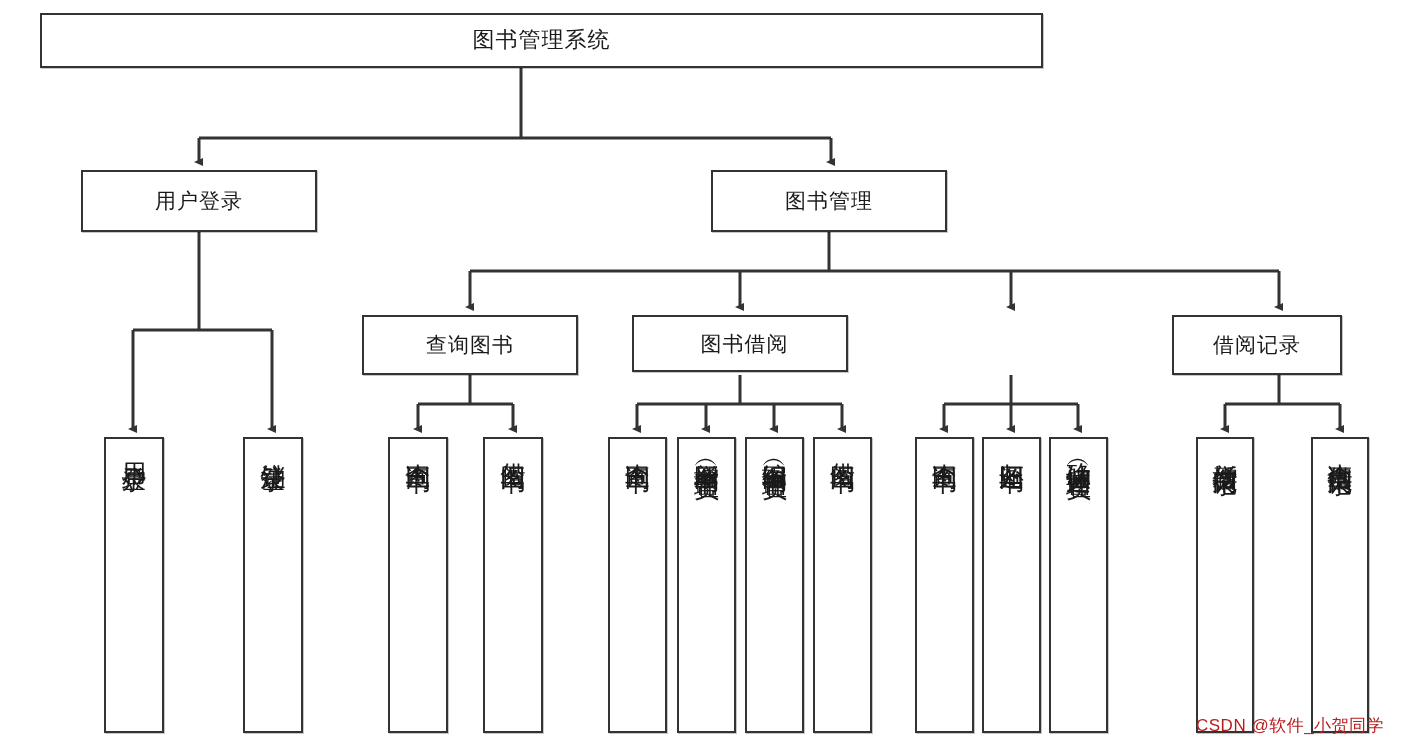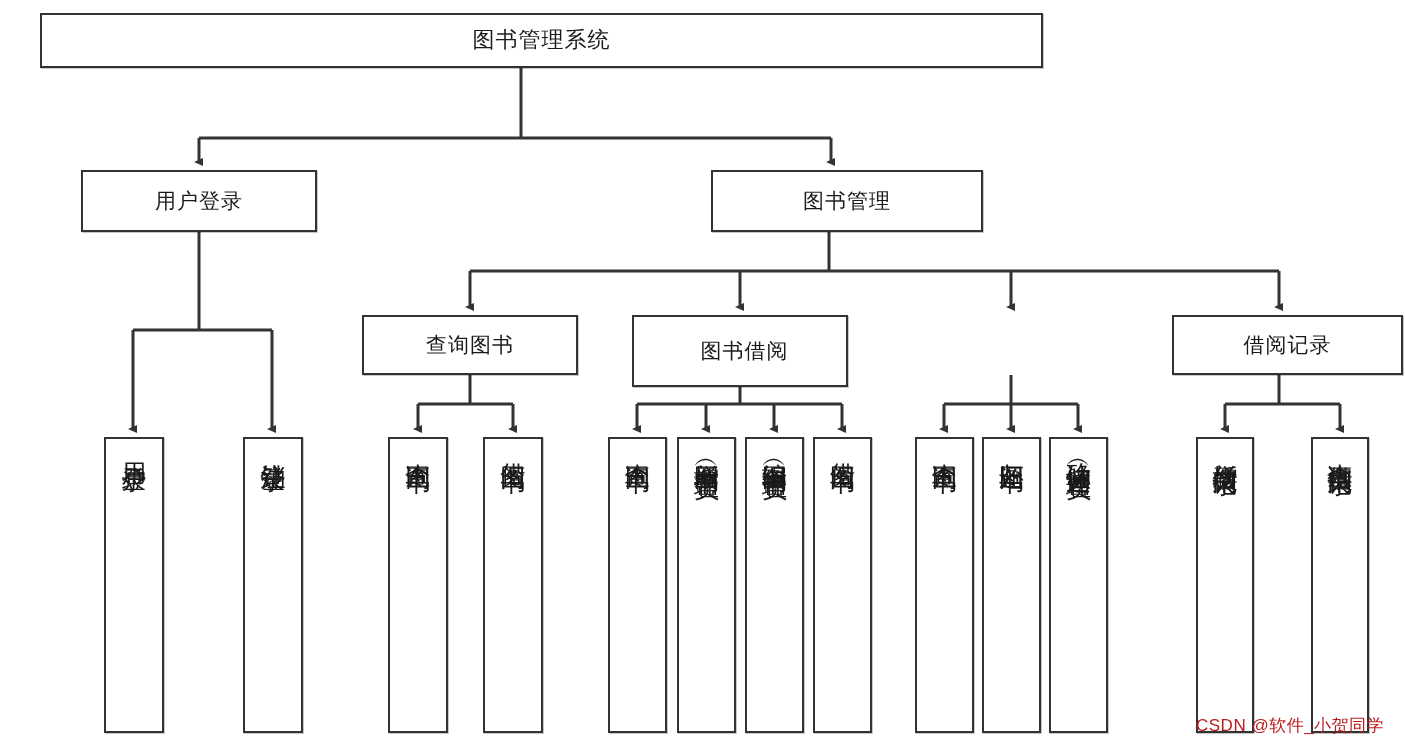--- a/index.html
+++ b/index.html
@@ -124,31 +124,31 @@
     </g>
   </svg>
 
   <div class="node horiz root" id="n-root" style="left: 20px; top: 13px; width: 1003px; height: 55px; margin-left: 20px;">
     <span class="label">图书管理系统</span>
   </div>
 
   <div class="node horiz" id="n-l2-0" style="left: 81px; top: 170px; width: 236px; height: 62px;">
     <span class="label">用户登录</span>
   </div>
-  <div class="node horiz" id="n-l2-1" style="left: 711px; top: 170px; width: 272px; height: 62px;">
+  <div class="node horiz" id="n-l2-1" style="left: 711px; top: 170px; width: 236px; height: 62px;">
     <span class="label">图书管理</span>
   </div>
 
   <div class="node horiz" id="n-l3-0" style="left: 362px; top: 315px; width: 216px; height: 60px;">
     <span class="label">查询图书</span>
   </div>
-  <div class="node horiz" id="n-l3-1" style="left: 632px; top: 315px; width: 216px; height: 72px; padding-left: 9px;">
+  <div class="node horiz" id="n-l3-1" style="left: 632px; top: 315px; width: 216px; height: 57px; padding-left: 9px;">
     <span class="label">图书借阅</span>
   </div>
-  <div class="node horiz" id="n-l3-3" style="left: 1172px; top: 315px; width: 231px; height: 60px;">
+  <div class="node horiz" id="n-l3-3" style="left: 1172px; top: 315px; width: 170px; height: 60px;">
     <span class="label">借阅记录</span>
   </div>
 
   <div class="node vert" id="n-leaf-0" style="left: 104px; top: 437px; width: 60px; height: 296px;">
     <span class="label">用户登录</span>
   </div>
   <div class="node vert" id="n-leaf-1" style="left: 243px; top: 437px; width: 60px; height: 296px;">
     <span class="label">注销登录</span>
   </div>
   <div class="node vert" id="n-leaf-2" style="left: 388px; top: 437px; width: 60px; height: 296px;">

